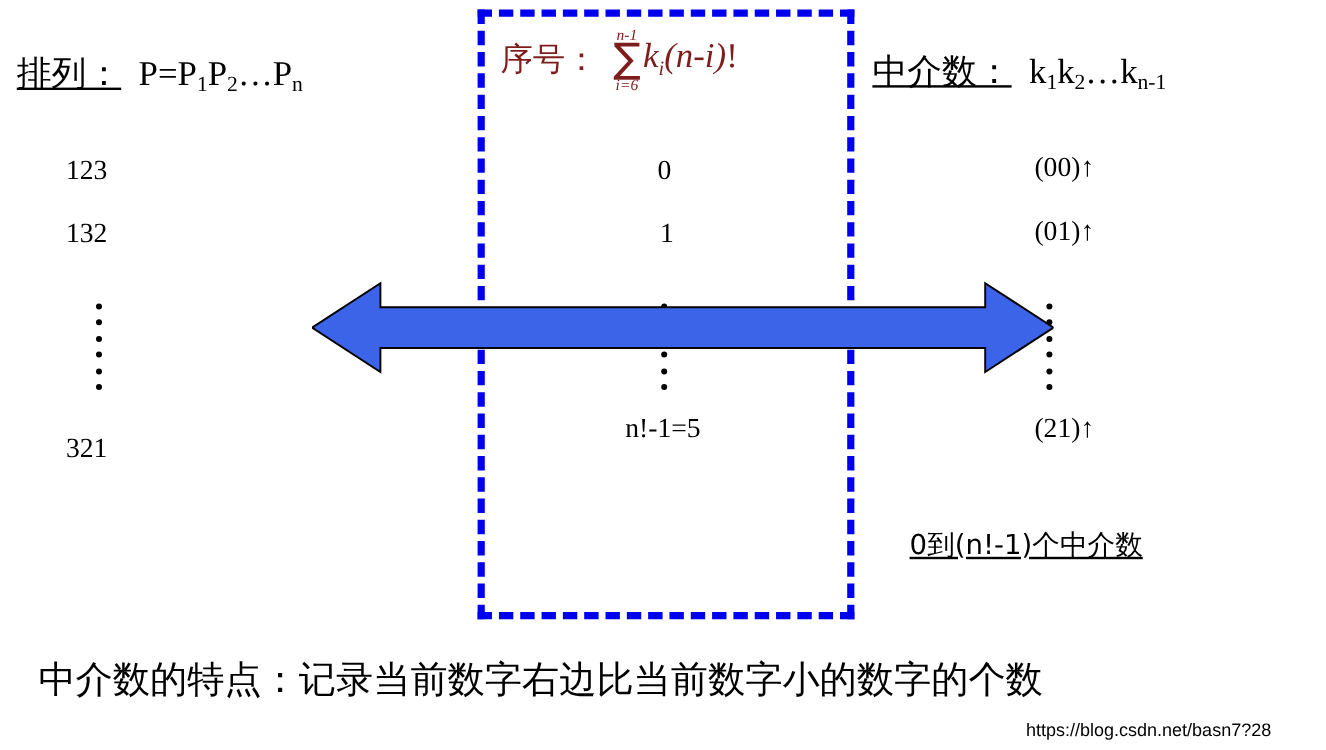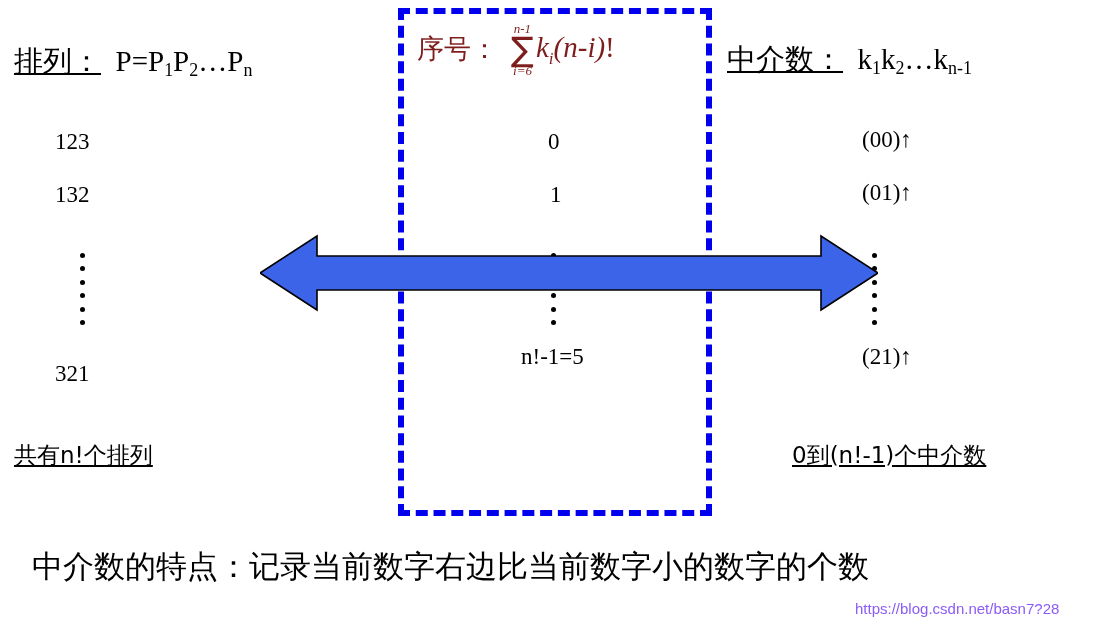--- a/index.html
+++ b/index.html
@@ -132,21 +132,21 @@
     font-family: Liberation Sans, sans-serif;
     white-space: nowrap;
     z-index: 4;
   }
 
   
   #watermark {
     left: 855px;
     top: 600px;
     font-size: 15px;
-    color: #8b5cf6;
+    color: #000000;
     font-family: "Liberation Sans", sans-serif;
     white-space: nowrap;
     z-index: 6;
   }
 
   .cn-sans { font-family: "DejaVu Sans", sans-serif; text-decoration: underline; }
 </style>
 </head>
 <body>
 
@@ -166,21 +166,20 @@
     <i></i>
       <i></i>
       <i></i>
       <i></i>
       <i></i>
       <i></i>
   </div>
 
   <div class="abs cell" style="left:55px; top:362px;">321</div>
 
-  <div class="abs cell cn-sans" style="left:14px; top:444px;">共有n!个排列</div>
 
   <div class="abs" id="header-center">
     <span class="cn">序号：</span>
     <span style="display:inline-block;width:12px;"></span>
     <span class="sigma-group">
       <span class="sigma-lim">n-1</span>
       <span class="sigma-body">∑</span>
       <span class="sigma-lim">i=6</span>
     </span>
     <span class="formula-tail">k<span class="sub-i">i</span>(<i>n</i>-<i>i</i>)<span class="up">!</span></span>
@@ -213,21 +212,21 @@
     <i></i>
       <i></i>
       <i></i>
       <i></i>
       <i></i>
       <i></i>
   </div>
 
   <div class="abs cell" style="left:862px; top:345px;text-align:right;">(21)↑</div>
 
-  <div class="abs cell cn-sans" style="left:792px; top:444px;">0到(n!-1)个中介数</div>
+  <div class="abs cell cn-sans" style="left:758px; top:444px;">0到(n!-1)个中介数</div>
 
   <svg class="abs" id="arrow" viewBox="0 0 618 82">
     <polygon points="0,41 57,4 57,24 561,24 561,4 618,41 561,78 561,58 57,58 57,78" fill="#3c64e8" stroke="#000000" stroke-width="1.6" stroke-linejoin="miter"></polygon>
   </svg>
 
   <div class="abs" id="caption">中介数的特点：记录当前数字右边比当前数字小的数字的个数</div>
 
   <div class="abs" id="watermark">https://blog.csdn.net/basn7?28</div>
 
 </div>

